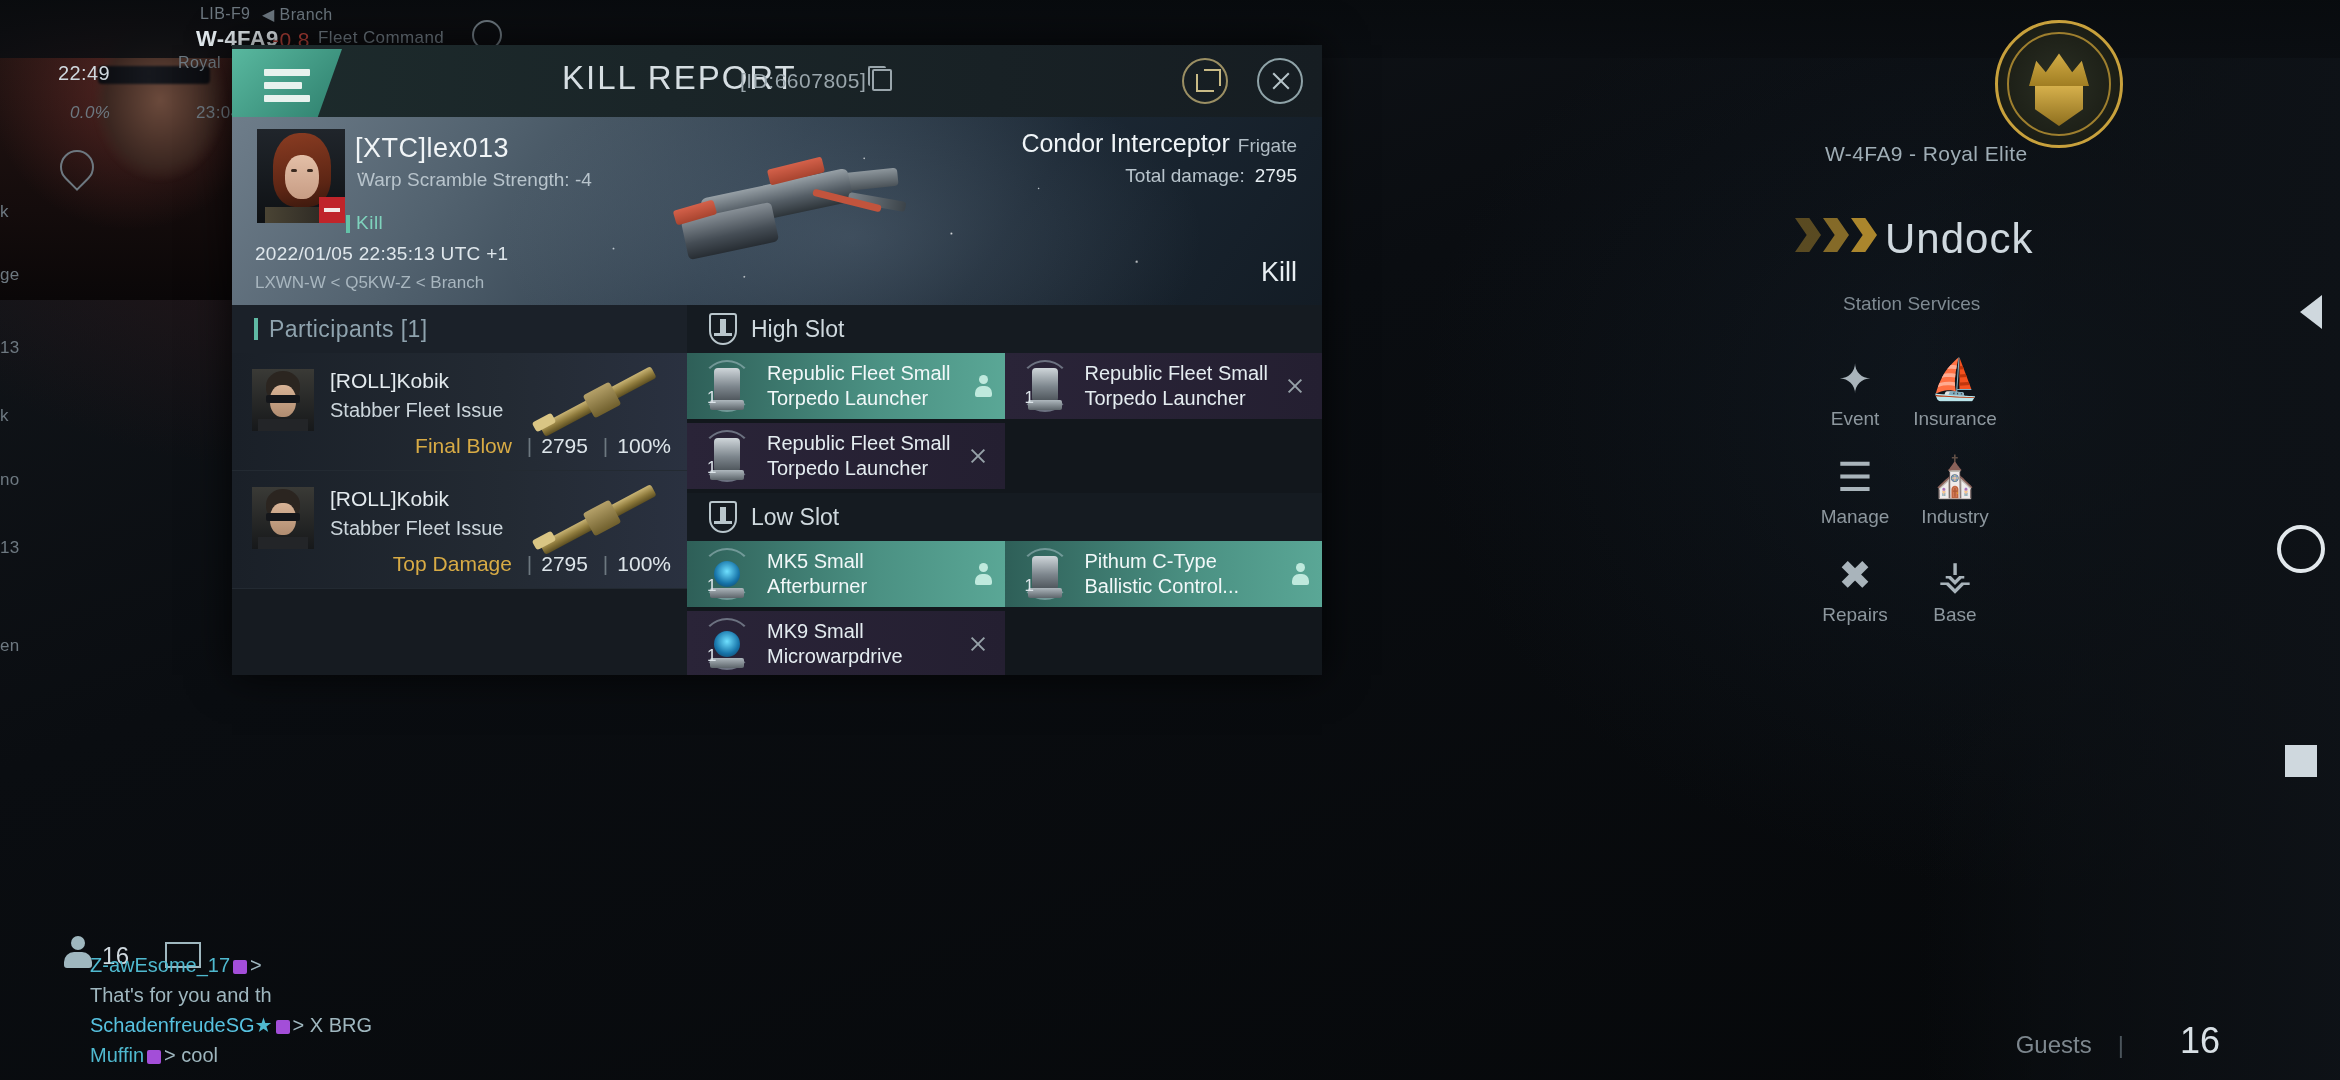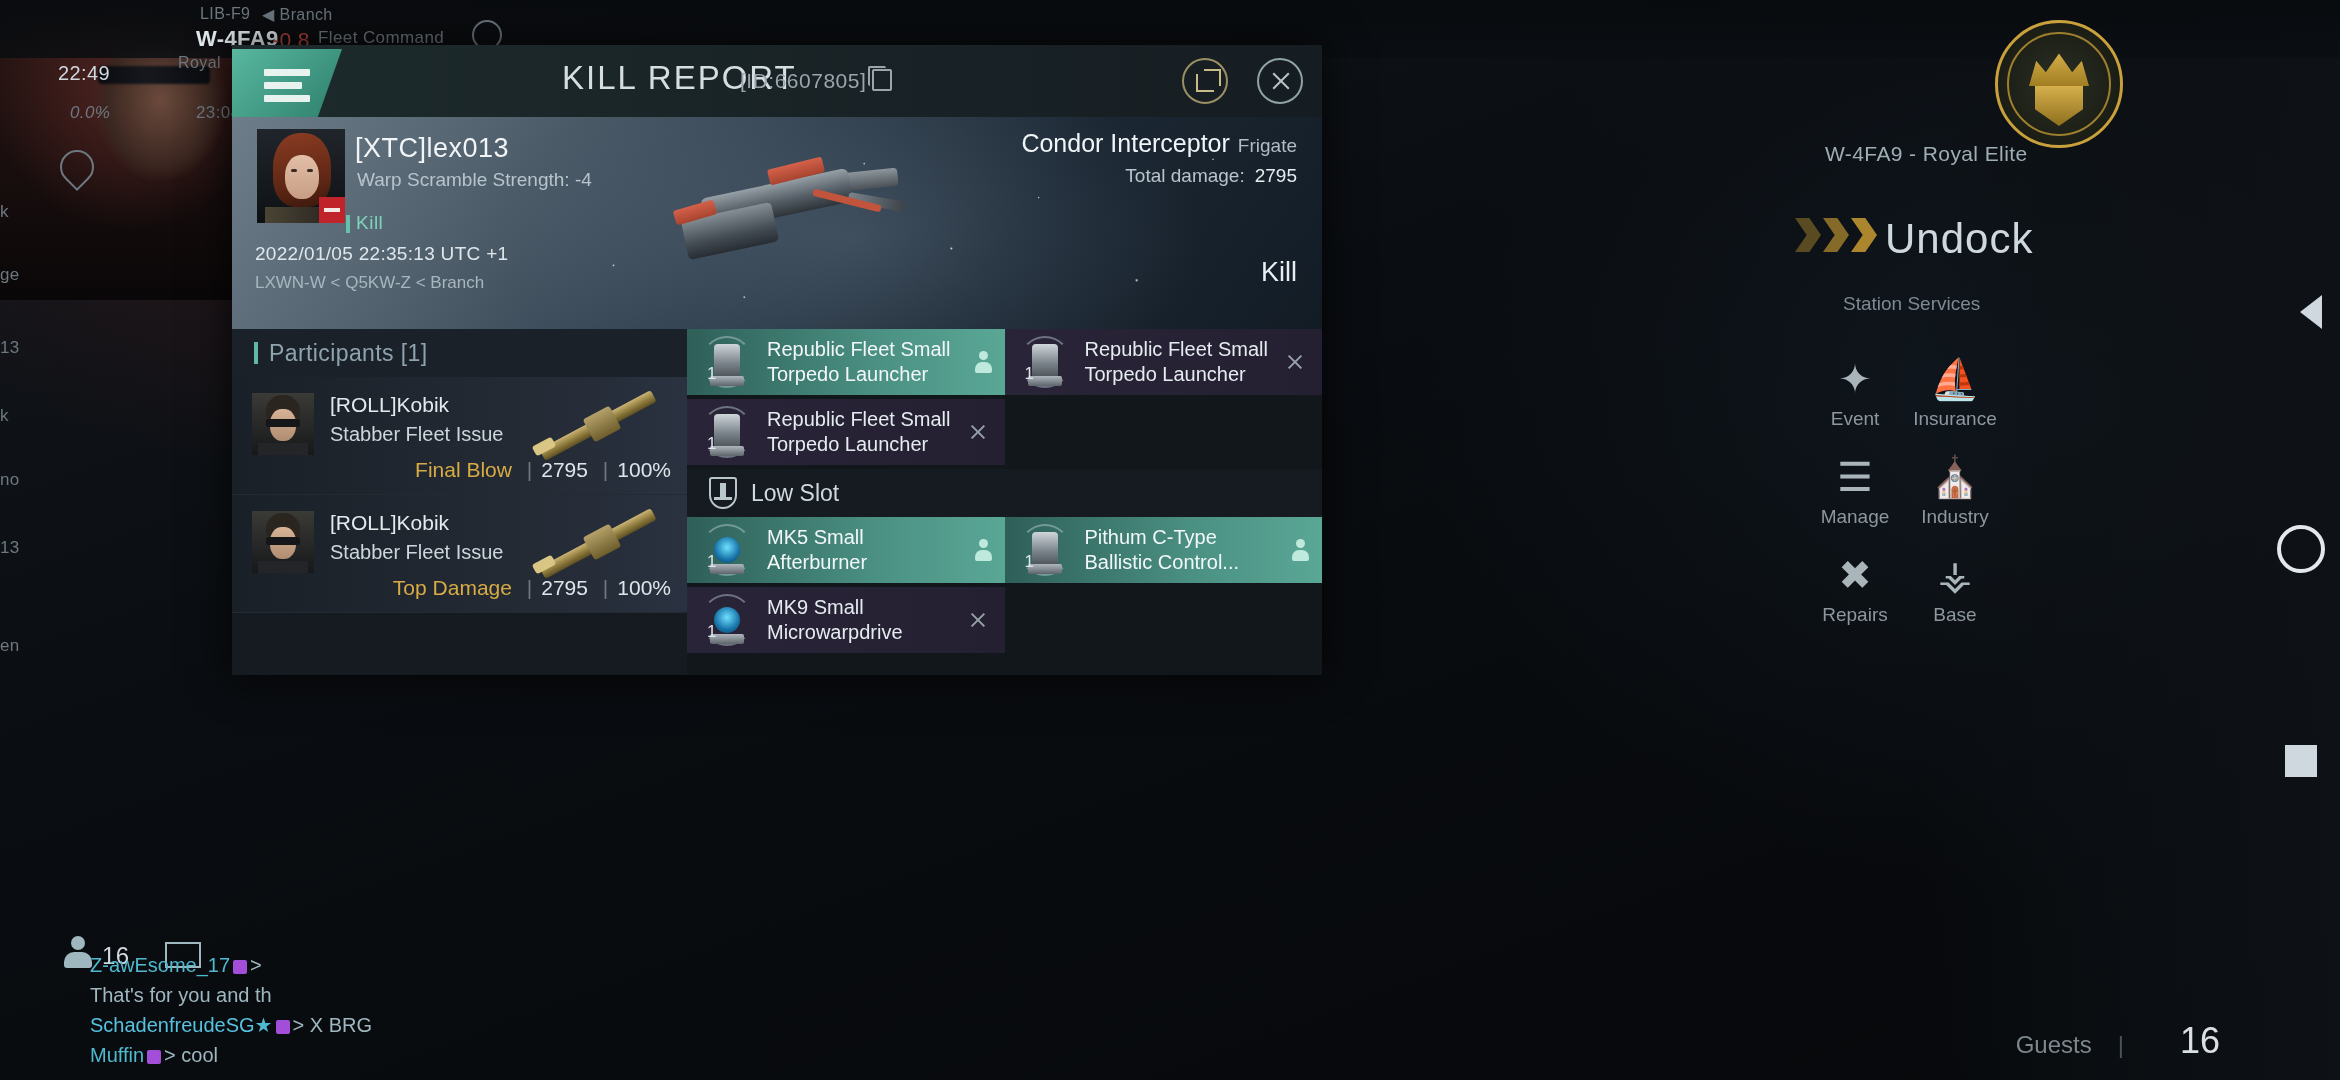--- a/index.html
+++ b/index.html
@@ -101,21 +101,21 @@
   .tb-share:before{content:"";position:absolute;left:12px;top:14px;width:16px;height:16px;
     border:2px solid #c9bb86;border-top:none;border-right:none;}
   .tb-share:after{content:"";position:absolute;left:20px;top:9px;width:15px;height:15px;
     border-top:2px solid #c9bb86;border-right:2px solid #c9bb86;
     transform:rotate(0deg);}
   .tb-close { left:1025px; }
   .tb-close i { position:absolute; left:11px; top:20px; width:22px; height:2px; background:#b6c4c9;}
   .tb-close i:first-child{ transform:rotate(45deg);} .tb-close i:last-child{ transform:rotate(-45deg);}
 
   
-  .hero { position:relative; height:212px; overflow:hidden;
+  .hero { position:relative; height:188px; overflow:hidden;
     background:
       radial-gradient(ellipse 500px 260px at 620px 120px, rgba(120,140,160,.30), transparent 70%),
       linear-gradient(125deg,#6e7d8a 0%,#52626f 22%,#2f3e4c 48%,#1b2733 70%,#131c25 100%);}
   .stars { position:absolute; inset:0; opacity:.85;
     background-image:
       radial-gradient(1.5px 1.5px at 12% 30%,#fff,transparent),
       radial-gradient(1.5px 1.5px at 35% 70%,#dfe8ee,transparent),
       radial-gradient(1.3px 1.3px at 58% 22%,#fff,transparent),
       radial-gradient(1.6px 1.6px at 66% 62%,#fff,transparent),
       radial-gradient(1.2px 1.2px at 74% 38%,#e7eef3,transparent),
@@ -431,20 +431,24 @@
           <div class="p-stats">
             <span class="lbl">Top Damage</span>
             <span class="sep">|</span><span>2795</span>
             <span class="sep">|</span><span>100%</span>
           </div>
         </div>
       </div>
 
       <div class="col-right">
 
+        <div class="slot-head">
+          <div class="slot-ic"></div>
+          <span>High Slot</span>
+        </div>
 
         <div class="mod-grid">
           <div class="mod-col">
             <div class="mod hl">
               <div class="mod-ic">
                 <div class="ring"></div>
                   <div class="core"></div>
                   <div class="base"></div>
                 <span class="mod-qty">1</span>
               </div>

